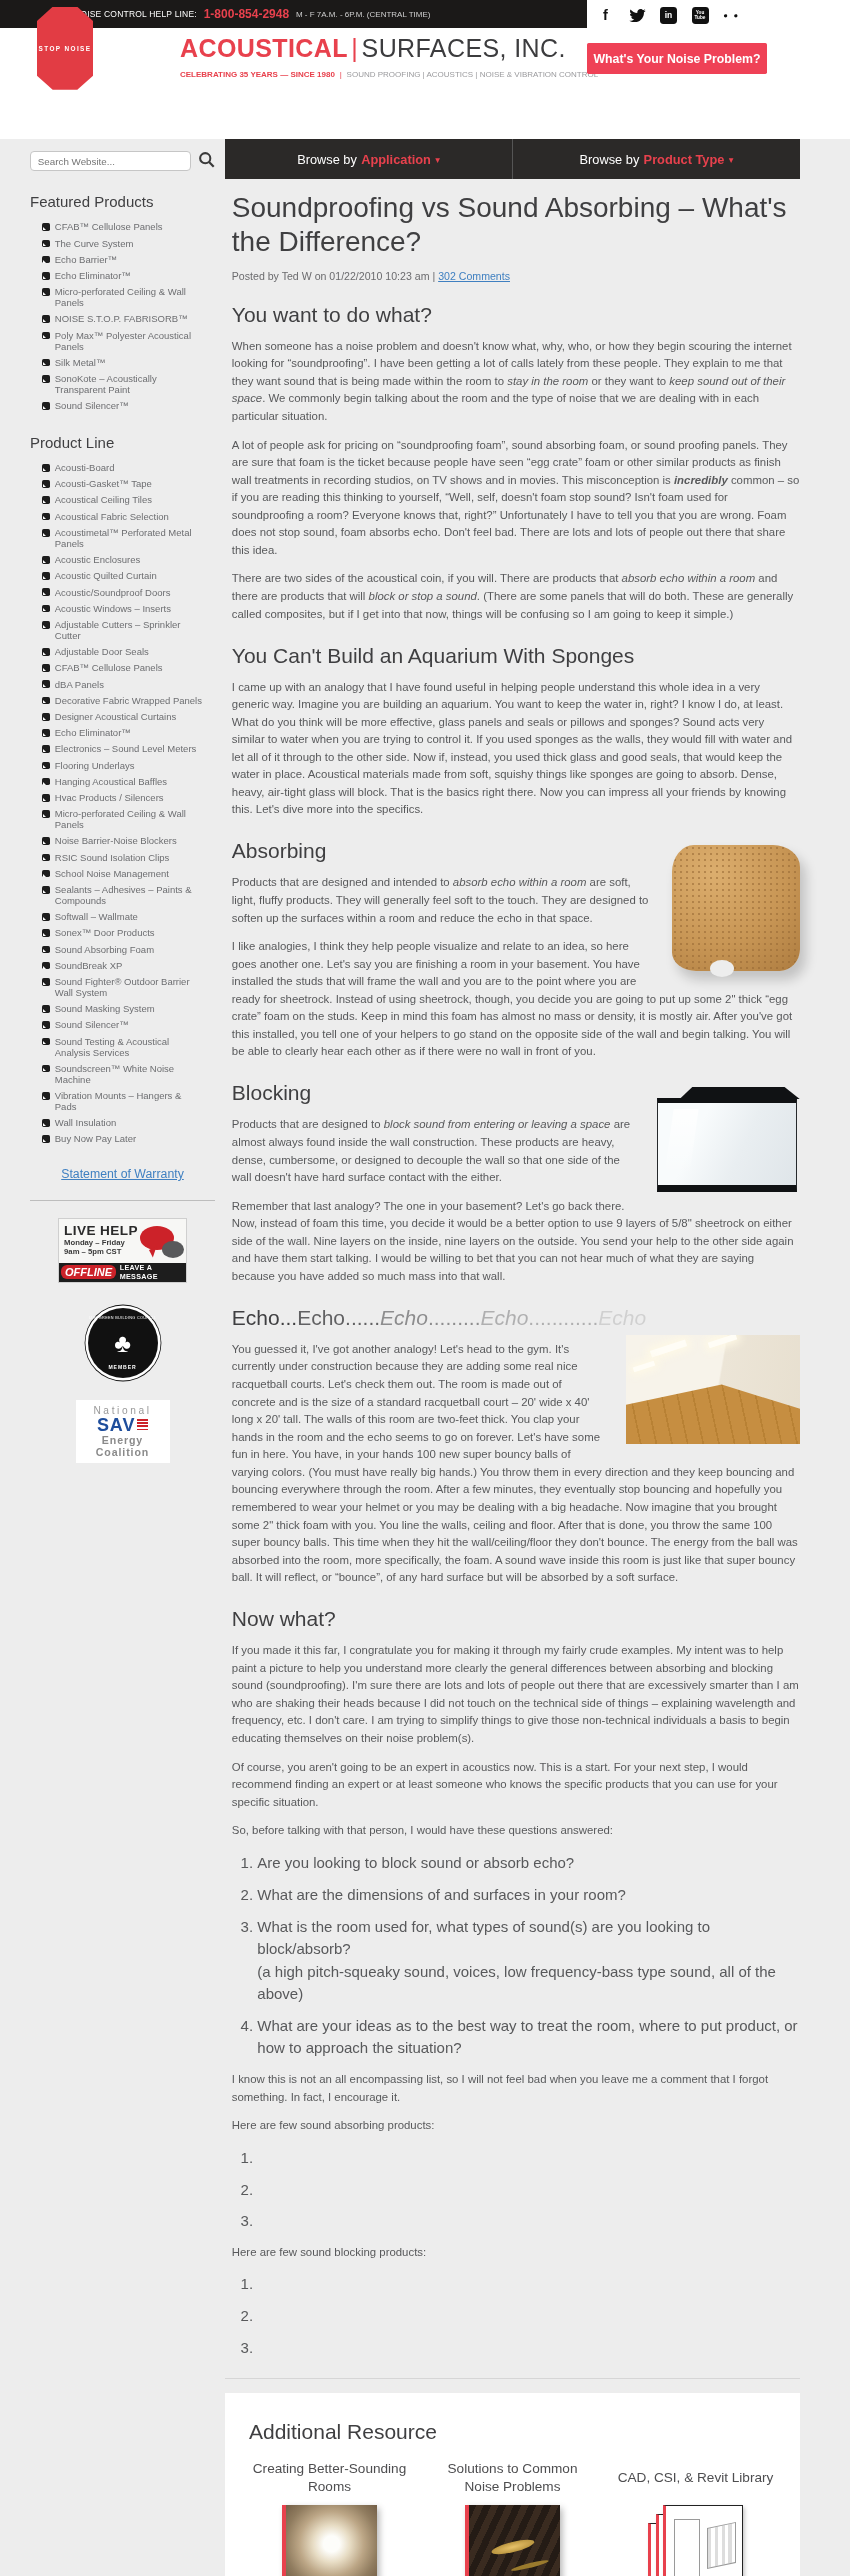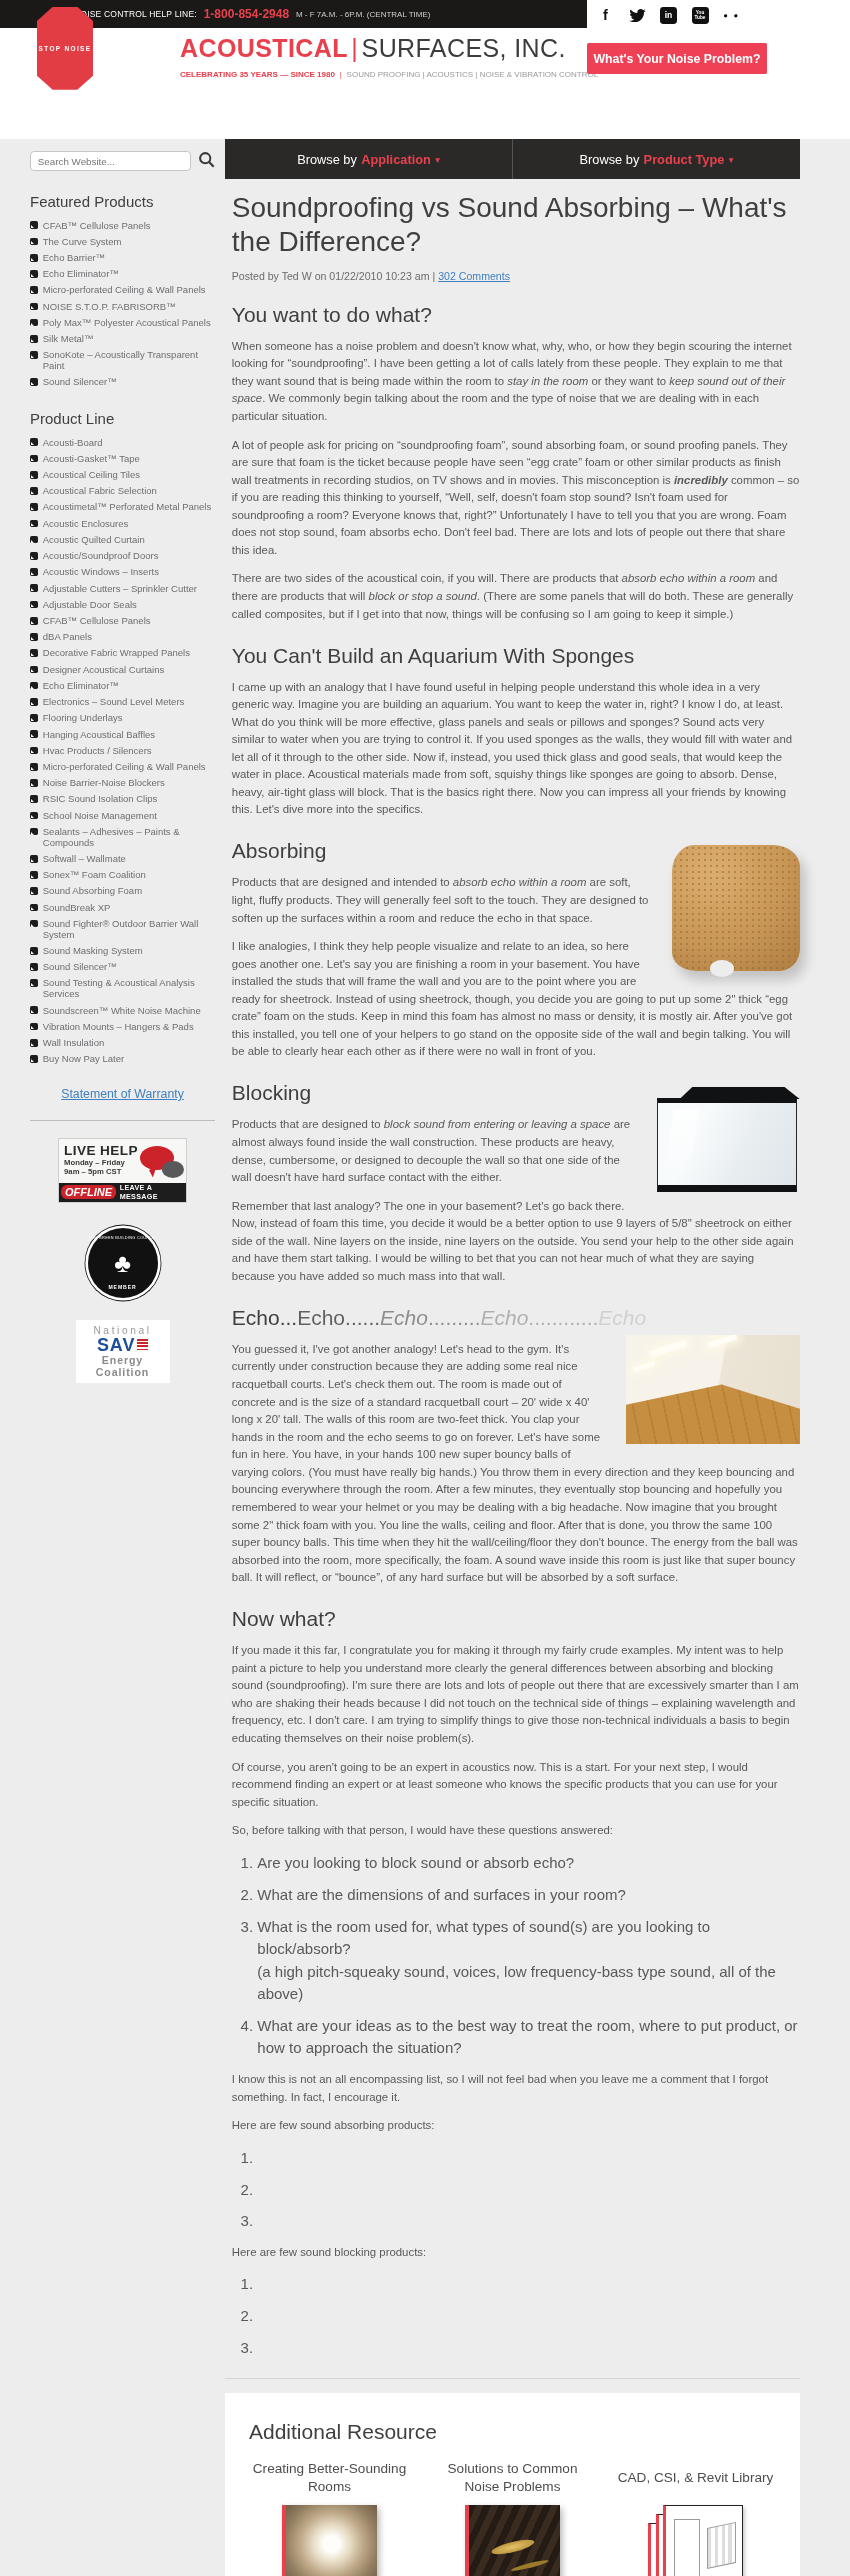--- a/index.html
+++ b/index.html
@@ -41,21 +41,21 @@
 
   
   .content { position:relative; background:#ededed; min-height:2437px; overflow:hidden; }
   
   .sidebar { position:absolute; left:30px; top:12px; width:185px; }
   .searchrow { display:flex; align-items:center; gap:6.8px; }
   .searchrow input { flex:1; height:20.4px; border:0.9px solid #c6c6c6; border-radius:4px;
       padding:0 6.8px; font-size:9.8px; color:#777; background:#fff; font-family:inherit; }
   .mag { flex:none; }
   .side-h { font-size:15px; color:#3f3f41; font-weight:400; margin:22px 0 10.2px; }
-  .side-list { list-style:none; margin:0; padding:0; }
+  .side-list { list-style:none; margin:12px; padding:0; }
   .side-list li { display:flex; align-items:flex-start; margin-bottom:5.3px; cursor:pointer; }
   .blt { width:7.7px; height:7.7px; background:#1d1d1d; border-radius:1.7px; position:relative;
          flex:none; margin:0.9px 5.1px 0 0; }
   .blt::after { content:''; position:absolute; left:0.9px; bottom:0.9px;
         border-left:3.4px solid #fff; border-top:3.4px solid transparent; }
   .side-list .lbl { font-size:9.5px; color:#6d6e71; line-height:1.15; }
   .warranty { display:block; text-align:center; margin:22px 0 0; color:#4080c1; font-size:12.3px;
               text-decoration:underline; cursor:pointer; }
   .side-rule { border:none; border-top:0.9px solid #bdbdbd; margin:18.7px 0 17px; }
   
@@ -389,21 +389,21 @@
           <li>
             <span class="blt"></span>
             <span class="lbl">Sealants – Adhesives – Paints &amp; Compounds</span>
           </li>
           <li>
             <span class="blt"></span>
             <span class="lbl">Softwall – Wallmate</span>
           </li>
           <li>
             <span class="blt"></span>
-            <span class="lbl">Sonex™ Foam Coalition</span>
+            <span class="lbl">Sonex™ Door Products</span>
           </li>
           <li>
             <span class="blt"></span>
             <span class="lbl">Sound Absorbing Foam</span>
           </li>
           <li>
             <span class="blt"></span>
             <span class="lbl">SoundBreak XP</span>
           </li>
           <li>

